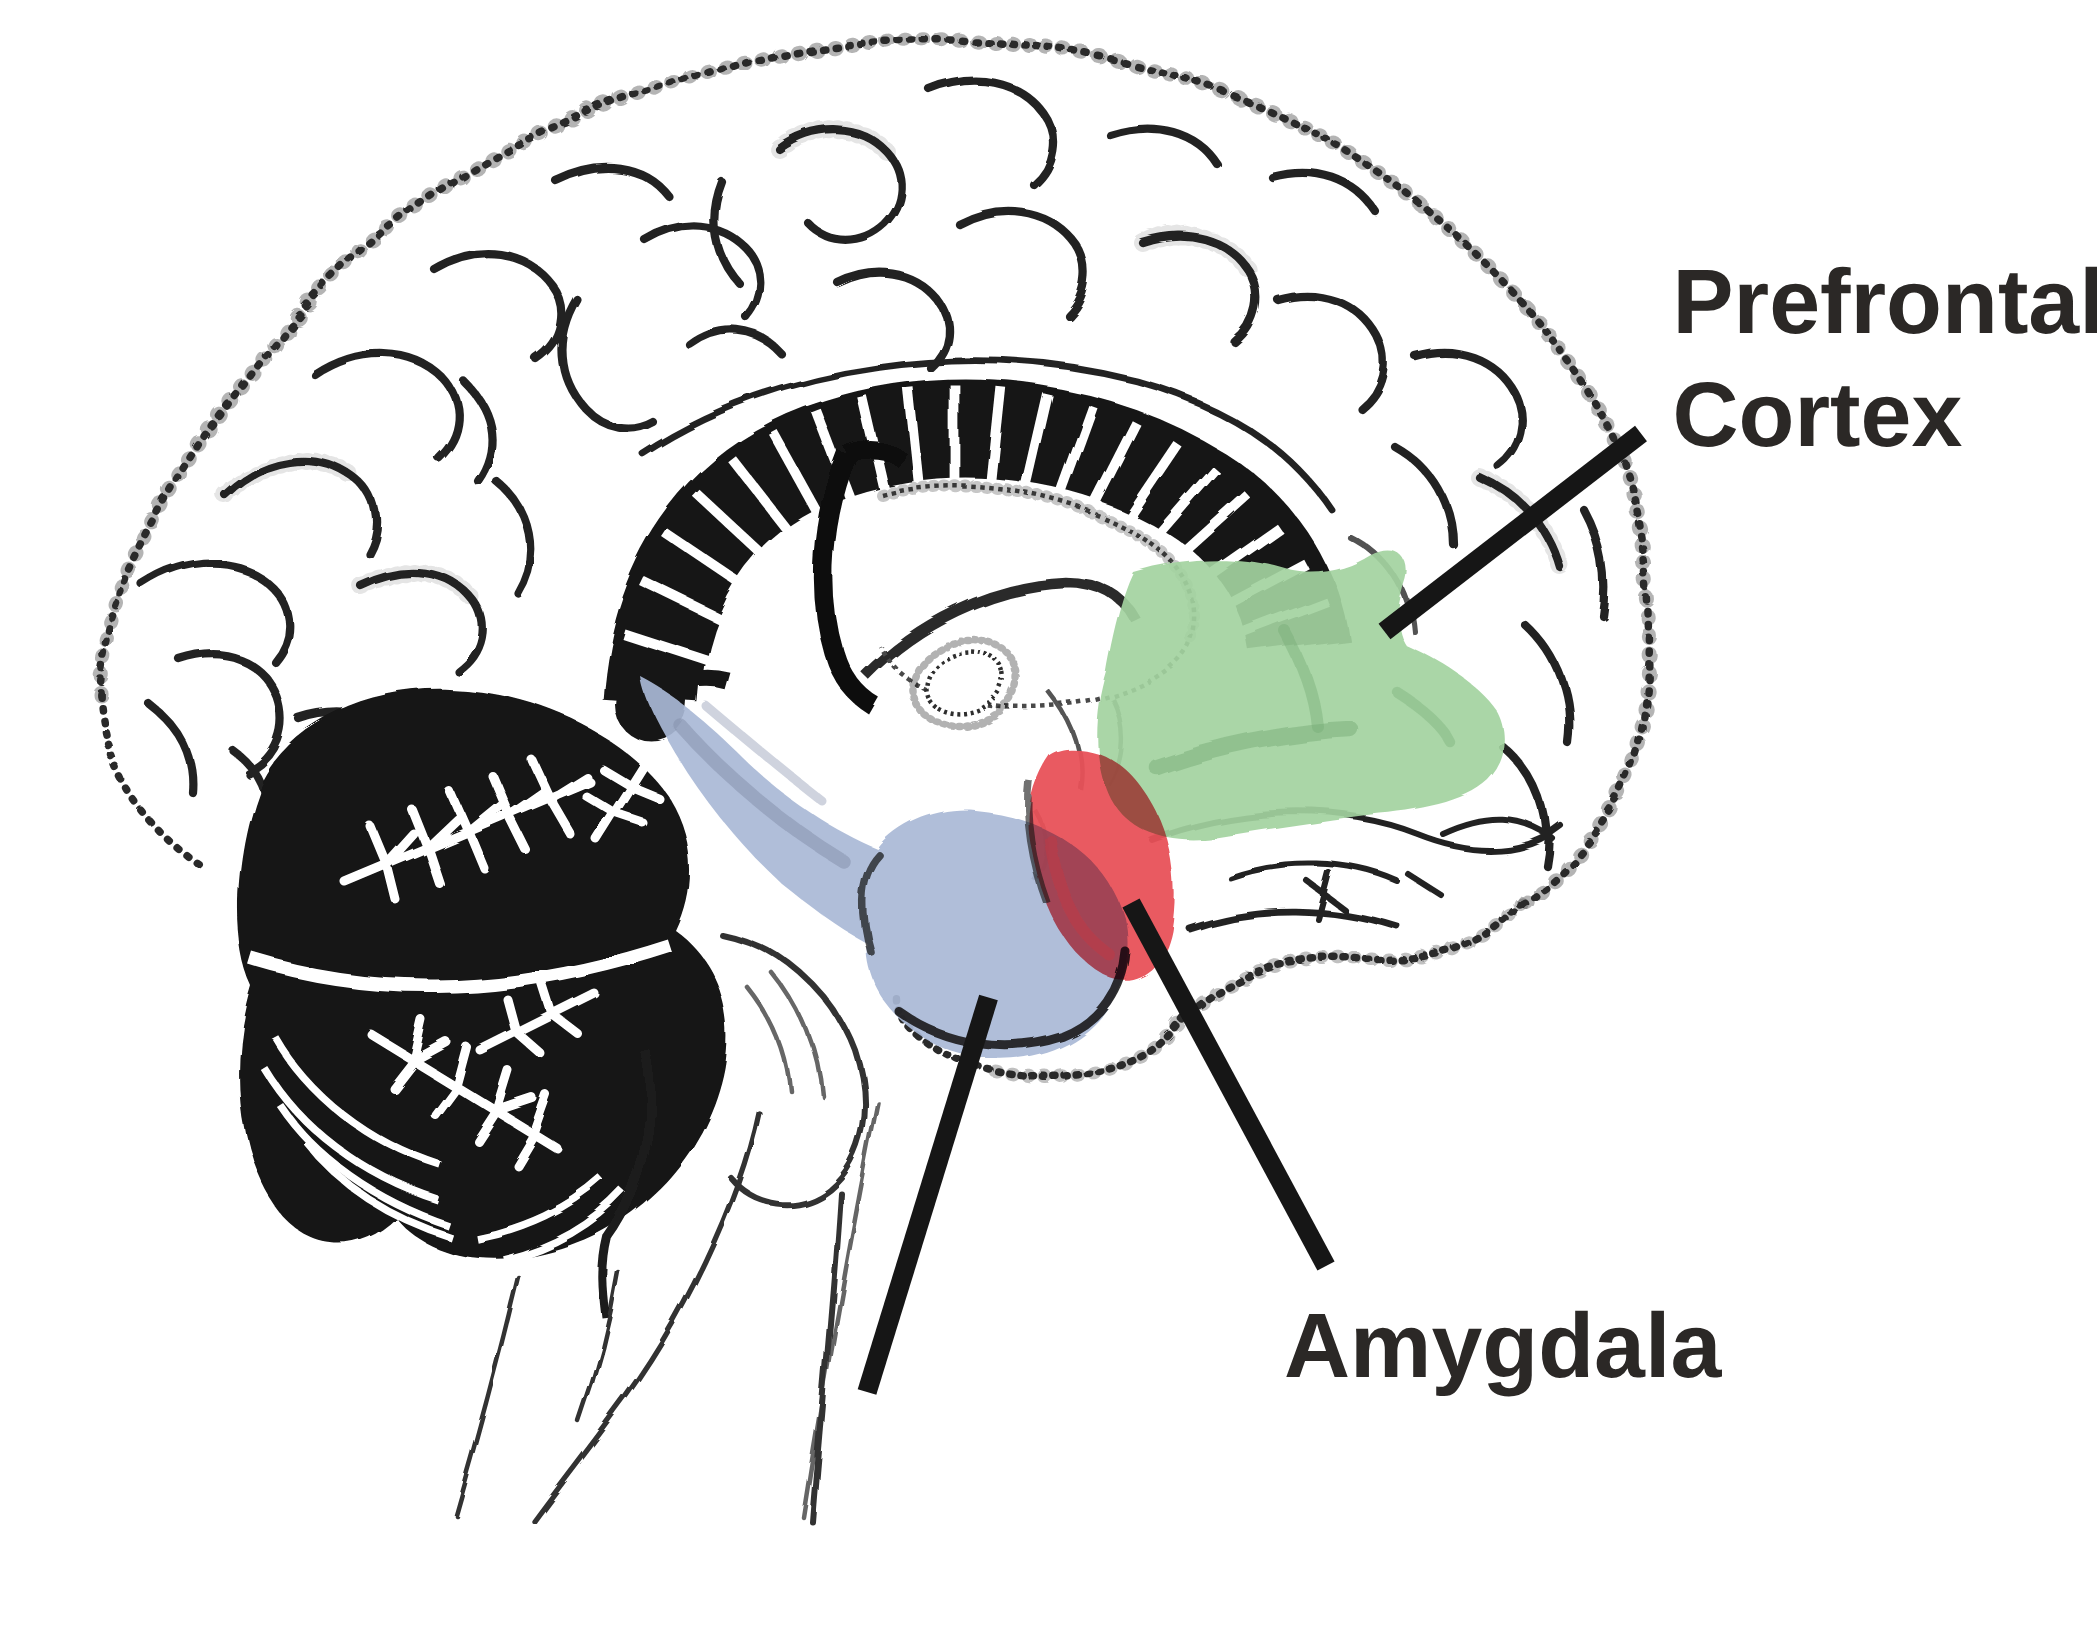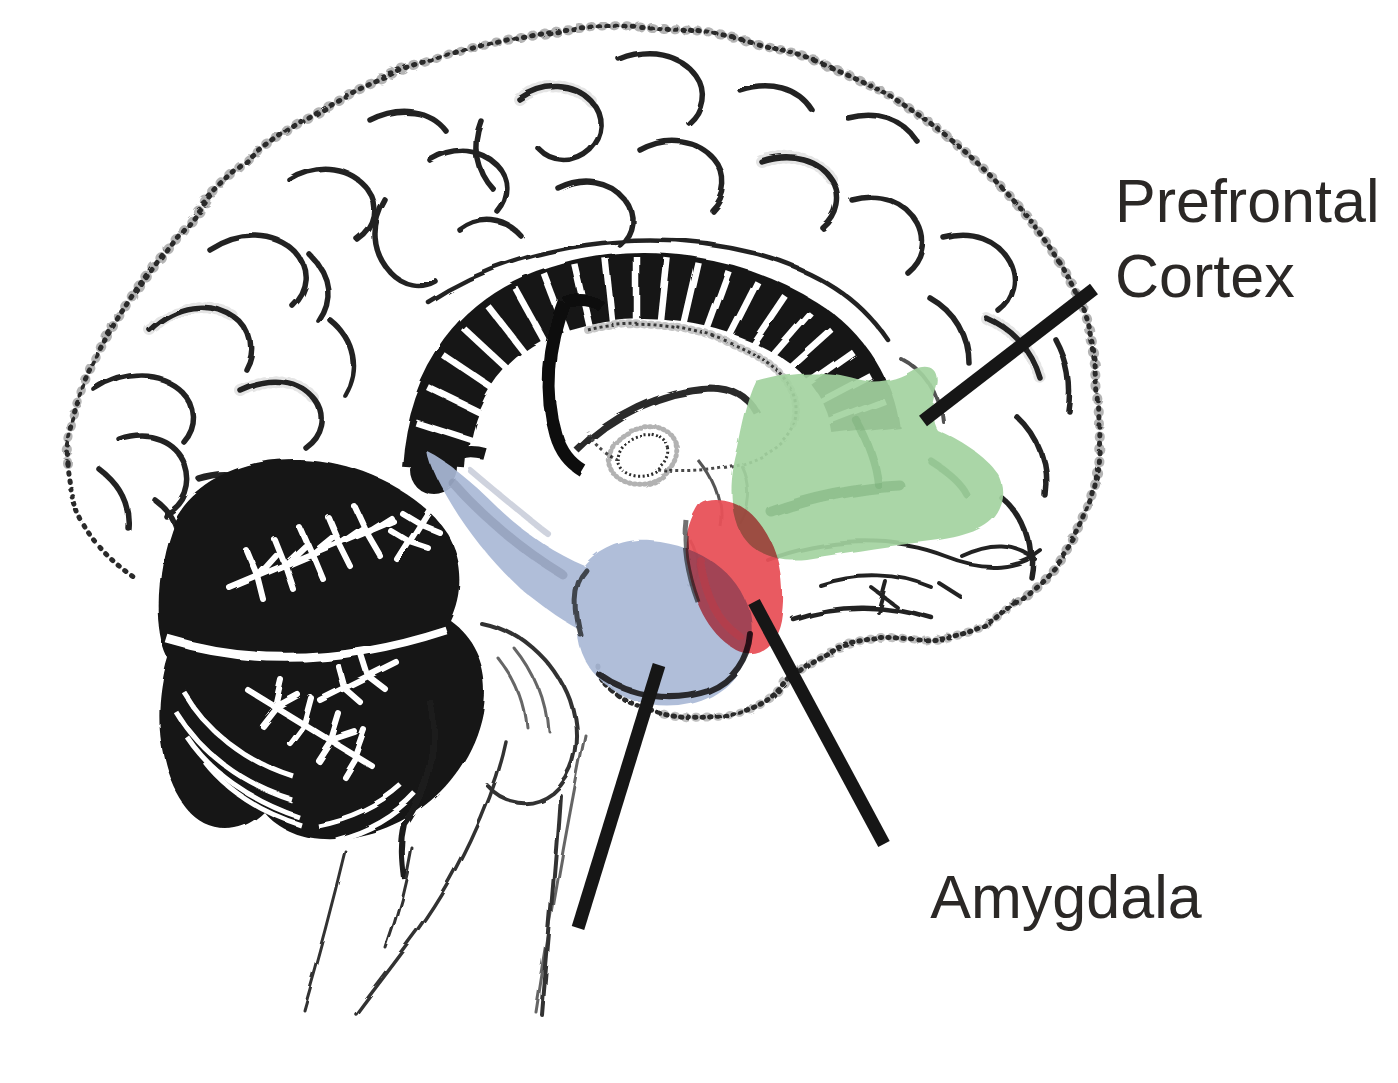--- a/index.html
+++ b/index.html
@@ -1,17 +1,17 @@
 <!DOCTYPE html>
 <html><head>
 <meta charset="utf-8">
 <style>
   html,body{margin:0;padding:0;background:#fff;}
   body{width:1398px;height:1083px;overflow:hidden;font-family:"Liberation Sans",sans-serif;}
-  .stage{position:relative;width:1345px;height:1083px;background:#fff;}
+  .stage{position:relative;width:1345px;height:1083px;background:#fff;font-weight:bold;}
   .stage svg{position:absolute;left:0;top:0;}
   .region{mix-blend-mode:multiply;}
   .label{
     position:absolute;
     color:#2b2826;
     font-size:61px;
     line-height:75px;
     letter-spacing:0px;
     white-space:normal;
     font-family:"Liberation Sans",sans-serif;
@@ -225,16 +225,16 @@
 
   <g stroke-width="13" stroke-linecap="butt">
     <line x1="923" y1="421" x2="1094" y2="289" stroke="#161616"></line>
     <line x1="754" y1="602" x2="884" y2="844" stroke="#161616"></line>
     <line x1="659" y1="665" x2="578" y2="928" stroke="#161616"></line>
   </g>
 </svg>
 
 <div class="label" style="left:1115px;top:164px;width:320px;">Prefrontal Cortex</div>
 
-<div class="label" style="left:856px;top:860px;width:420px;text-align:center;">Amygdala</div>
+<div class="label" style="left:856px;top:860px;width:420px;">Amygdala</div>
 
 
 </div>
 
 </body></html>

